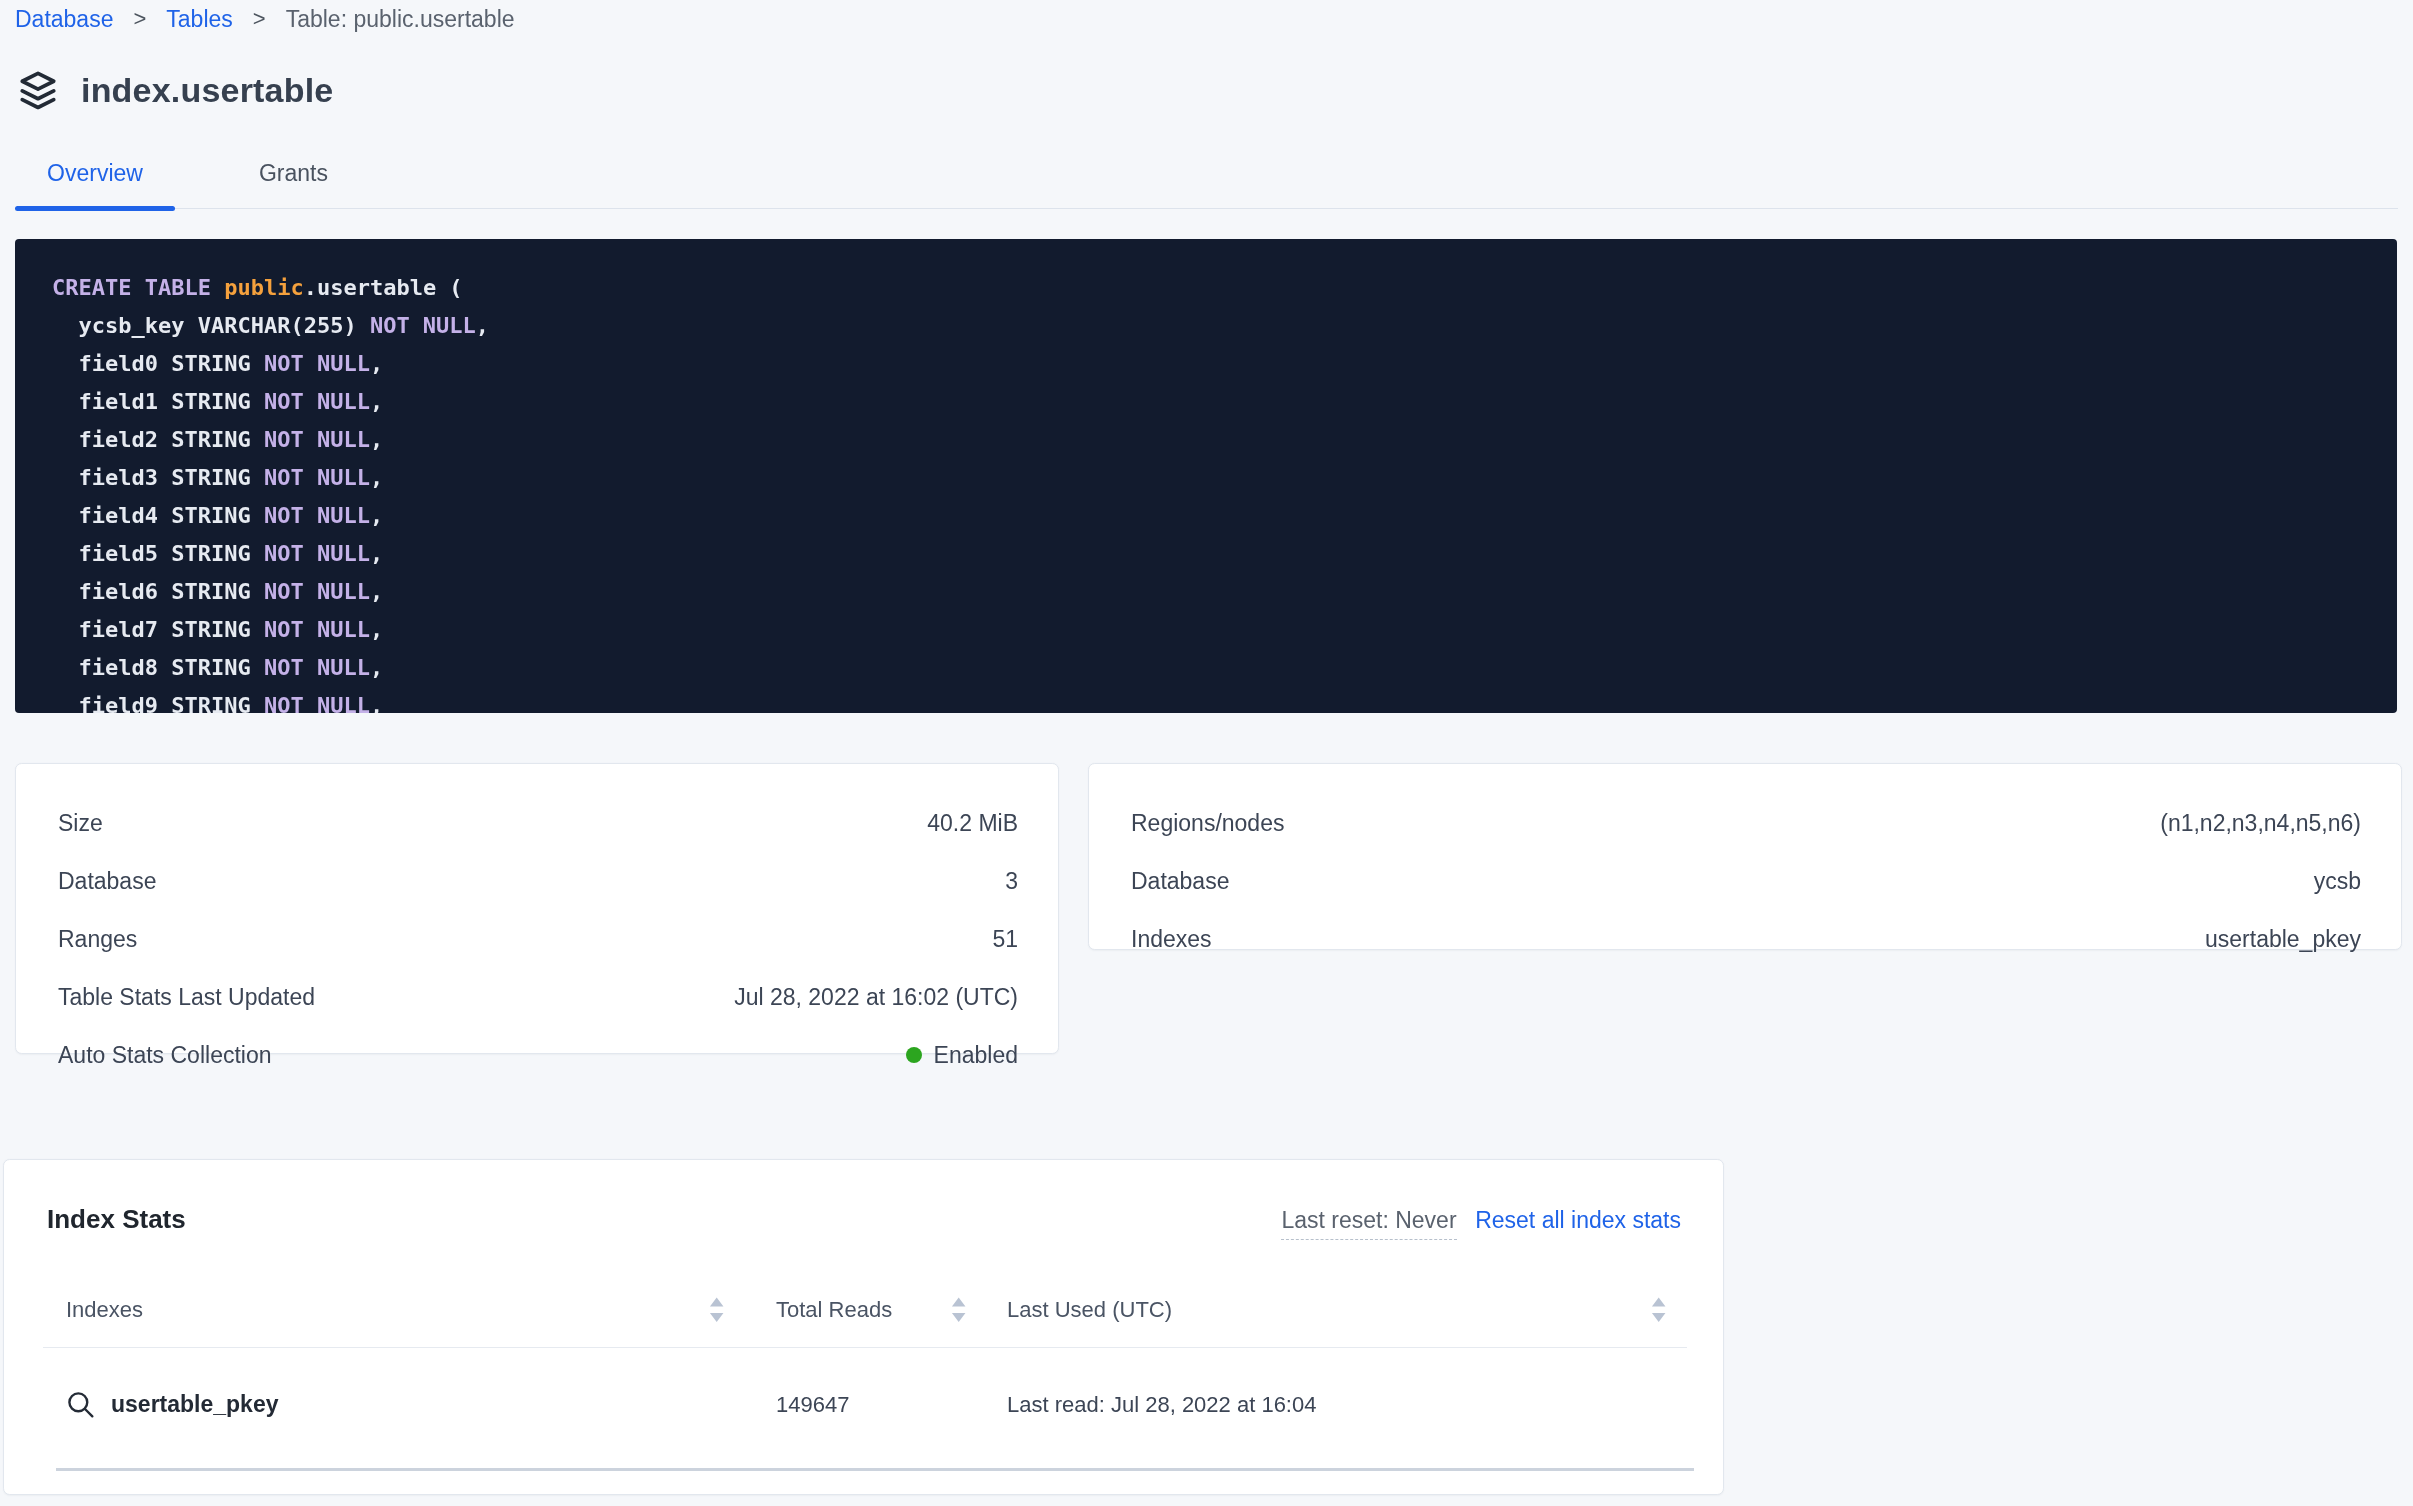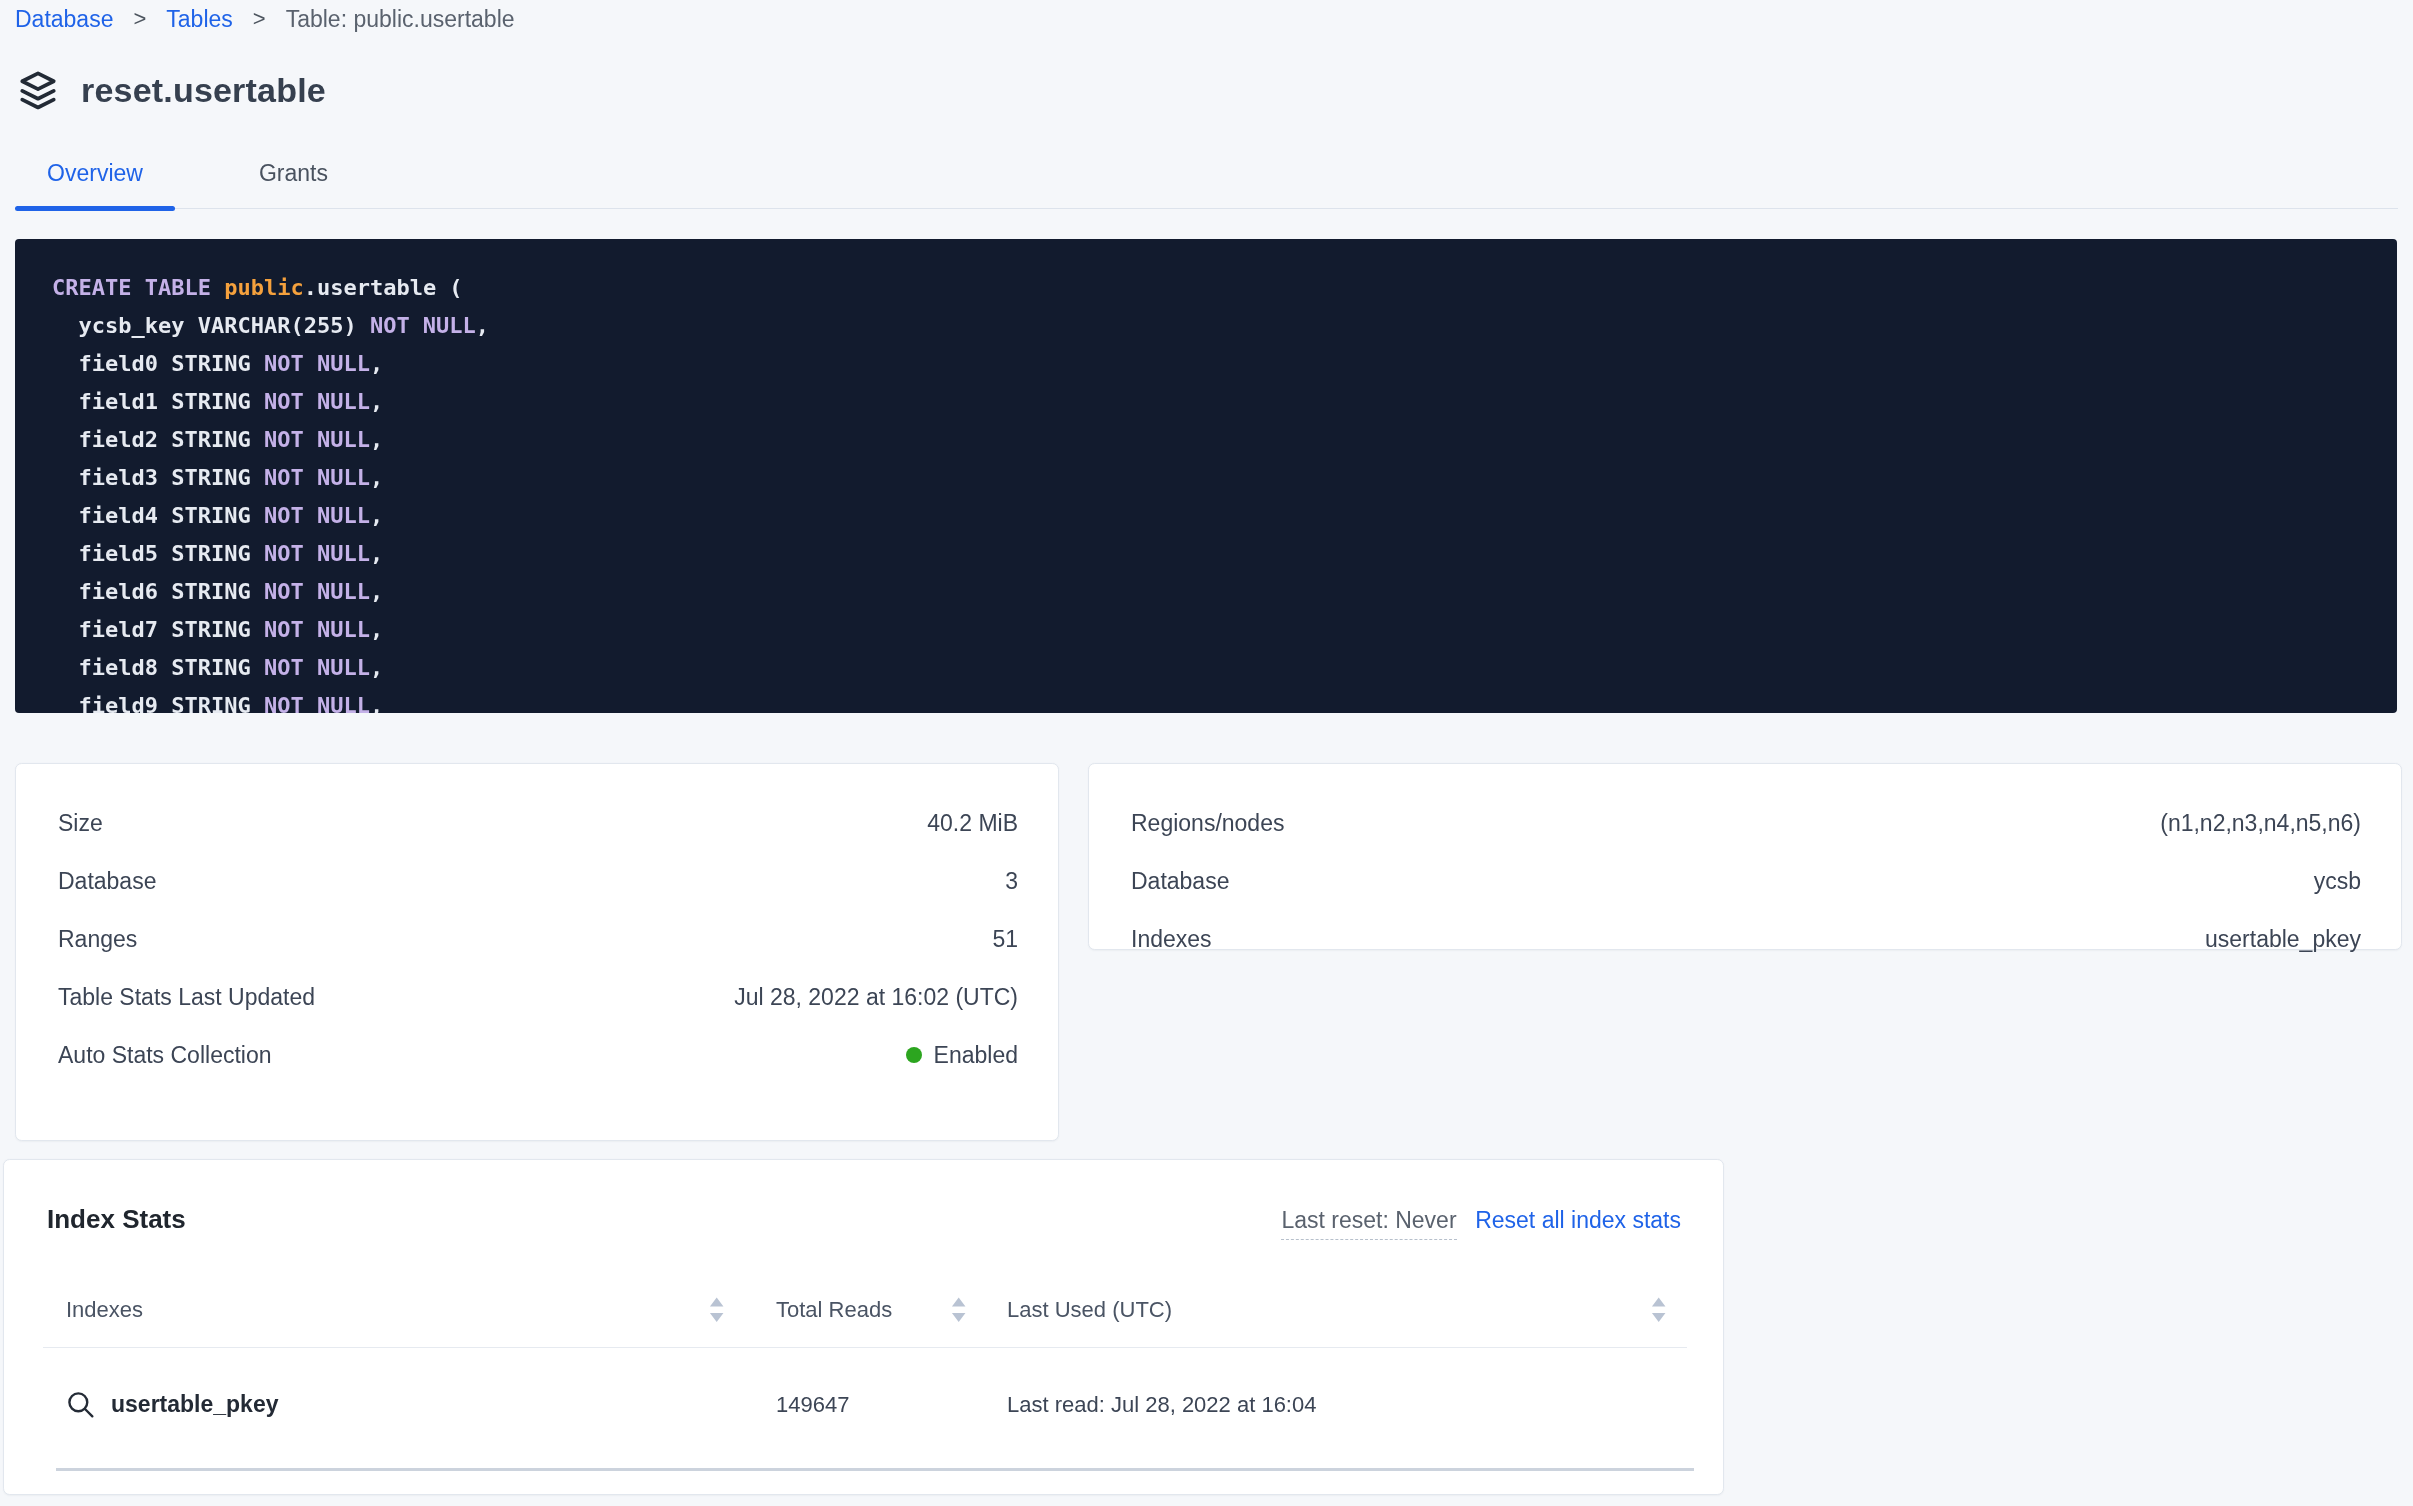--- a/index.html
+++ b/index.html
@@ -63,21 +63,21 @@
   .tok-kw { color:#c4b1e8; }
   .tok-str { color:#f5a13d; }
   .tok-pl { color:#e6eaf1; }
 
   
   .card {
     position:absolute; background:#ffffff;
     border:0.8px solid #e2e7ee; border-radius:6.7px;
     box-shadow:0 0.8px 1.7px rgba(60,70,90,0.05);
   }
-  .card-left  { left:15px;   top:763px; width:1044px; height:378px; padding-top:30px; }
+  .card-left  { left:15px;   top:763px; width:1044px; height:291px; padding-top:30px; }
   .card-right { left:1088px; top:763px; width:1314px; height:187px; padding-top:30px; }
   .stat-row {
     height:58px; display:flex; align-items:center; justify-content:space-between;
     padding:0 40px 0 42px; font-size:23px;
   }
   .stat-label { color:#3c4555; }
   .stat-value { color:#3c4555; display:flex; align-items:center; gap:11.8px; }
   .status-dot { width:16px; height:16px; border-radius:50%; display:inline-block; }
 
   
@@ -134,21 +134,21 @@
   </nav>
 
 <div class="page-title-row">
   <span>
     <svg width="42" height="42" viewBox="0 0 24 24" fill="none" stroke="#222a35" stroke-width="2.1" stroke-linecap="round" stroke-linejoin="round">
       <polygon points="12 2.5 21 7 12 11.5 3 7 12 2.5"></polygon>
       <polyline points="3 12.5 12 17 21 12.5"></polyline>
       <polyline points="3 17.5 12 22 21 17.5"></polyline>
     </svg>
   </span>
-  <h1 class="page-title">reset.usertable</h1>
+  <h1 class="page-title">index.usertable</h1>
 </div>
 
 <div class="tabs">
     <div class="tab t0 active">Overview</div>
     <div class="tab t1">Grants</div>
   </div>
 
 <pre class="code-block"><div class="code-line"><span class="tok-kw">CREATE TABLE </span><span class="tok-str">public</span><span class="tok-pl">.usertable (</span></div><div class="code-line"><span class="tok-pl">  ycsb_key VARCHAR(255) </span><span class="tok-kw">NOT NULL</span><span class="tok-pl">,</span></div><div class="code-line"><span class="tok-pl">  field0 STRING </span><span class="tok-kw">NOT NULL</span><span class="tok-pl">,</span></div><div class="code-line"><span class="tok-pl">  field1 STRING </span><span class="tok-kw">NOT NULL</span><span class="tok-pl">,</span></div><div class="code-line"><span class="tok-pl">  field2 STRING </span><span class="tok-kw">NOT NULL</span><span class="tok-pl">,</span></div><div class="code-line"><span class="tok-pl">  field3 STRING </span><span class="tok-kw">NOT NULL</span><span class="tok-pl">,</span></div><div class="code-line"><span class="tok-pl">  field4 STRING </span><span class="tok-kw">NOT NULL</span><span class="tok-pl">,</span></div><div class="code-line"><span class="tok-pl">  field5 STRING </span><span class="tok-kw">NOT NULL</span><span class="tok-pl">,</span></div><div class="code-line"><span class="tok-pl">  field6 STRING </span><span class="tok-kw">NOT NULL</span><span class="tok-pl">,</span></div><div class="code-line"><span class="tok-pl">  field7 STRING </span><span class="tok-kw">NOT NULL</span><span class="tok-pl">,</span></div><div class="code-line"><span class="tok-pl">  field8 STRING </span><span class="tok-kw">NOT NULL</span><span class="tok-pl">,</span></div><div class="code-line"><span class="tok-pl">  field9 STRING </span><span class="tok-kw">NOT NULL</span><span class="tok-pl">,</span></div></pre>
 
 <section class="card card-left">

